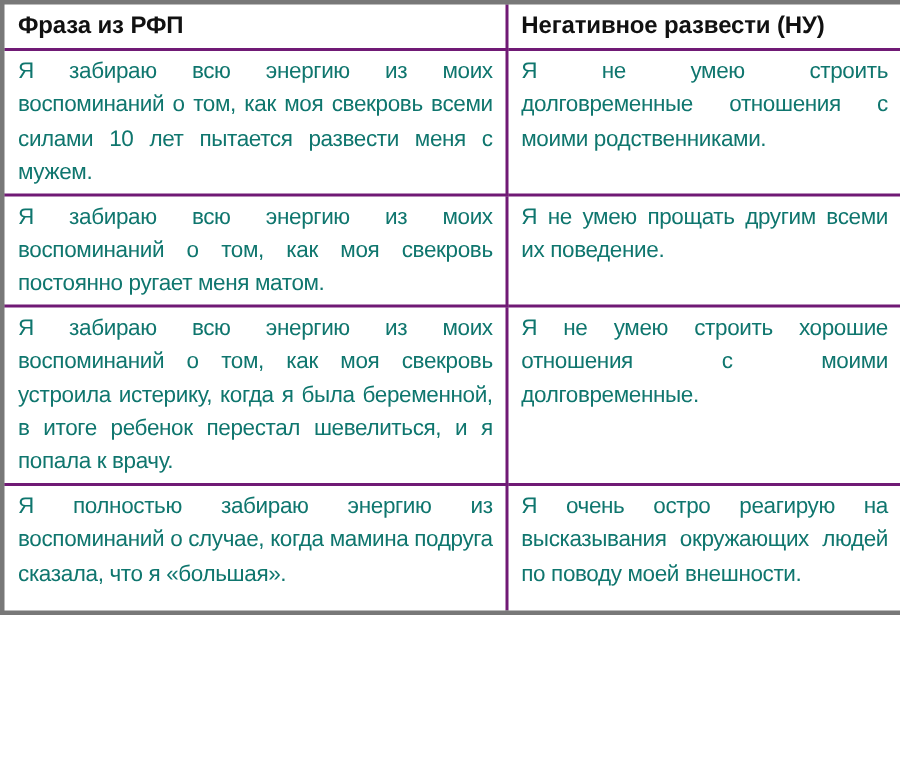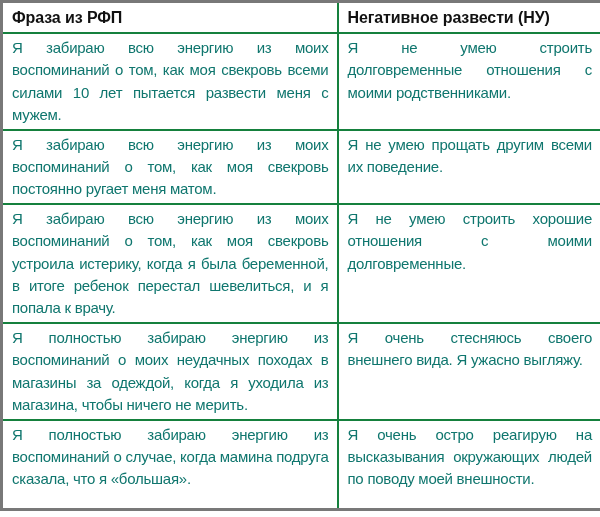--- a/index.html
+++ b/index.html
@@ -16,21 +16,21 @@
   }
   table.doc-table {
     width: 600px;
     border-collapse: collapse;
     table-layout: fixed;
     font-family: "Liberation Sans", "DejaVu Sans", sans-serif;
     border: 3px solid #787878;
   }
   table.doc-table th,
   table.doc-table td {
-    border: 2px solid #15803d;
+    border: 2px solid #701a75;
     vertical-align: top;
     box-sizing: border-box;
     overflow: hidden;
     margin-top: 20px;
   }
   table.doc-table th {
     font-size: 16px;
     font-weight: bold;
     color: #111111;
     text-align: left;
@@ -78,22 +78,18 @@
       </tr>
       <tr>
         <td>Я забираю всю энергию из моих воспоминаний о том, как моя свекровь постоянно ругает меня матом.</td>
         <td>Я не умею прощать другим всеми их поведение.</td>
       </tr>
       <tr>
         <td>Я забираю всю энергию из моих воспоминаний о том, как моя свекровь устроила истерику, когда я была беременной, в итоге ребенок перестал шевелиться, и я попала к врачу.</td>
         <td>Я не умею строить хорошие отношения с моими долговременные.</td>
       </tr>
       <tr>
-        <td>Я полностью забираю энергию из воспоминаний о моих неудачных походах в магазины за одеждой, когда я уходила из магазина, чтобы ничего не мерить.</td>
-        <td>Я очень стесняюсь своего внешнего вида. Я ужасно выгляжу.</td>
-      </tr>
-      <tr>
         <td>Я полностью забираю энергию из воспоминаний о случае, когда мамина подруга сказала, что я «большая».</td>
         <td>Я очень остро реагирую на высказывания окружающих людей по поводу моей внешности.</td>
       </tr>
     </tbody>
   </table>
 </div>
 
 </body></html>

